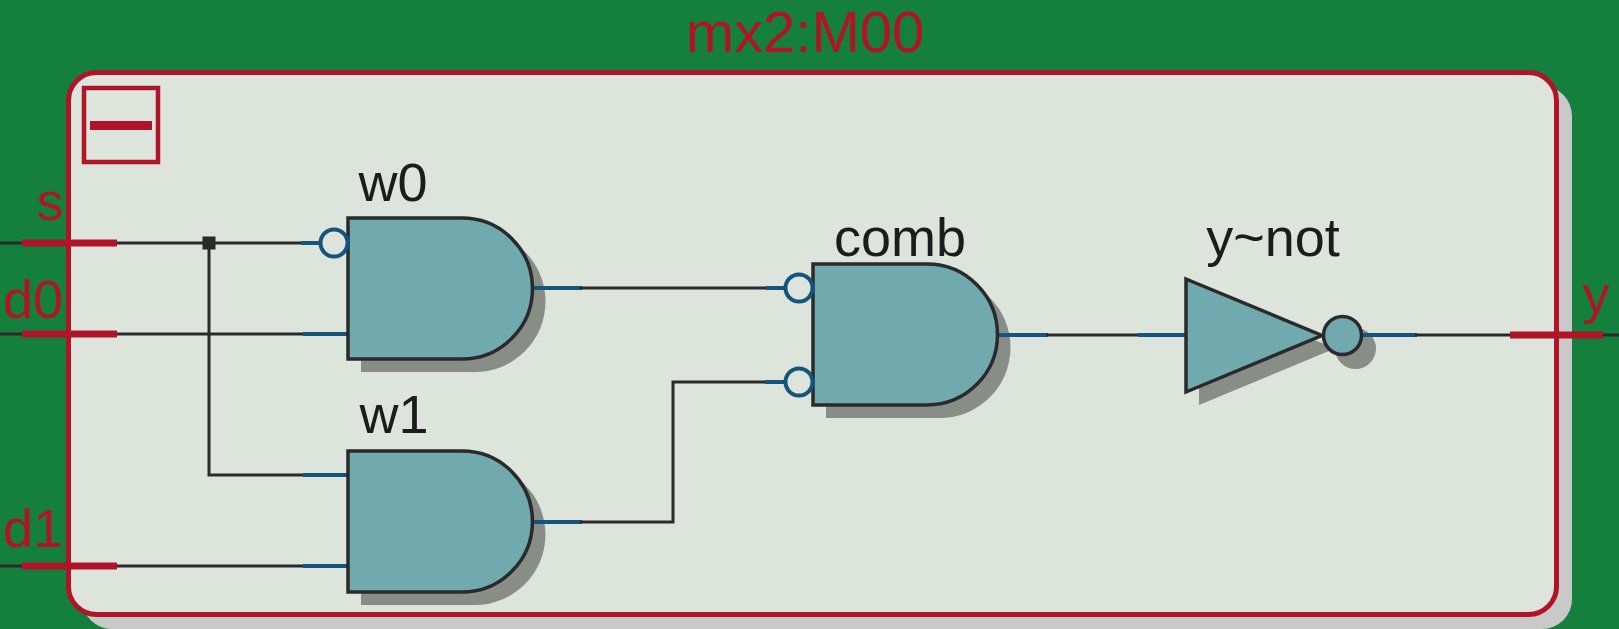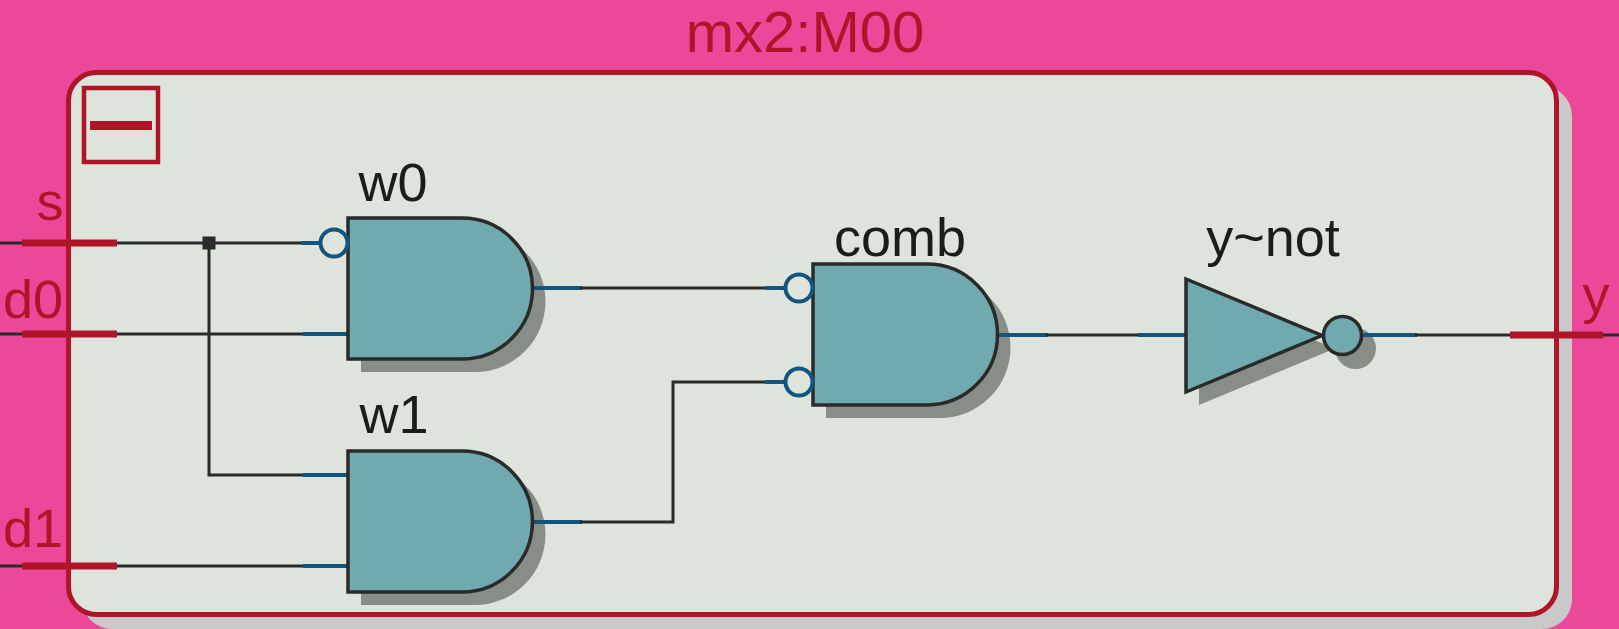--- a/index.html
+++ b/index.html
@@ -1,16 +1,16 @@
 <!DOCTYPE html>
 <html><head>
 <meta charset="utf-8">
 <style>
   html,body{margin:0;padding:0;background:#ffffff;}
-  .stage{position:relative;width:1619px;height:629px;background:#ec4899;overflow:hidden;
+  .stage{position:relative;width:1619px;height:629px;background:#15803d;overflow:hidden;
          font-family:"Liberation Sans",sans-serif;}
   svg{display:block;}
   
   .wire      {stroke:#2a2a2a;stroke-width:3;fill:none;}
   .stub-blue {stroke:#15547c;stroke-width:4;fill:none;}
   .stub-red  {stroke:#b01428;stroke-width:7;fill:none;}
   
   .module-shadow{fill:#c9c9c9;}
   .module-body{fill:#dce4dc;stroke:#b01428;stroke-width:5;}
   .collapse-frame{fill:none;stroke:#b01428;stroke-width:4.5;}

